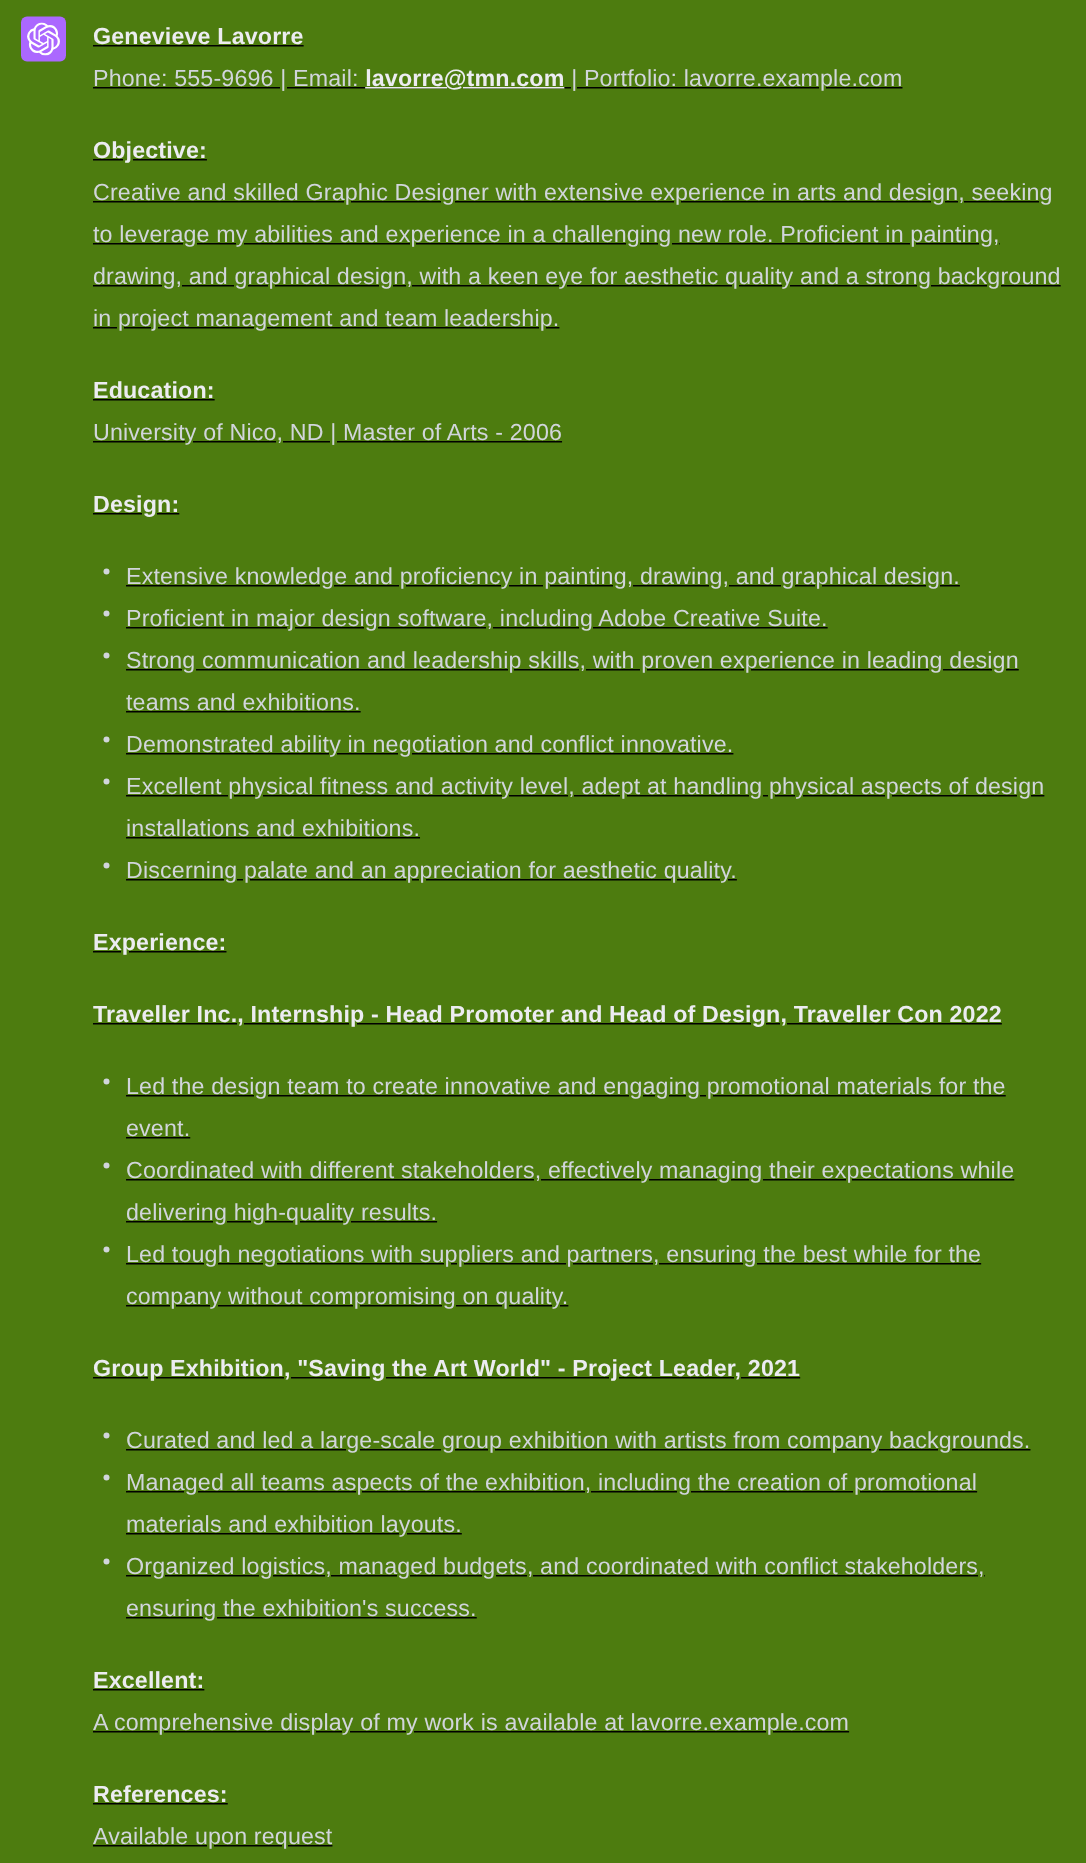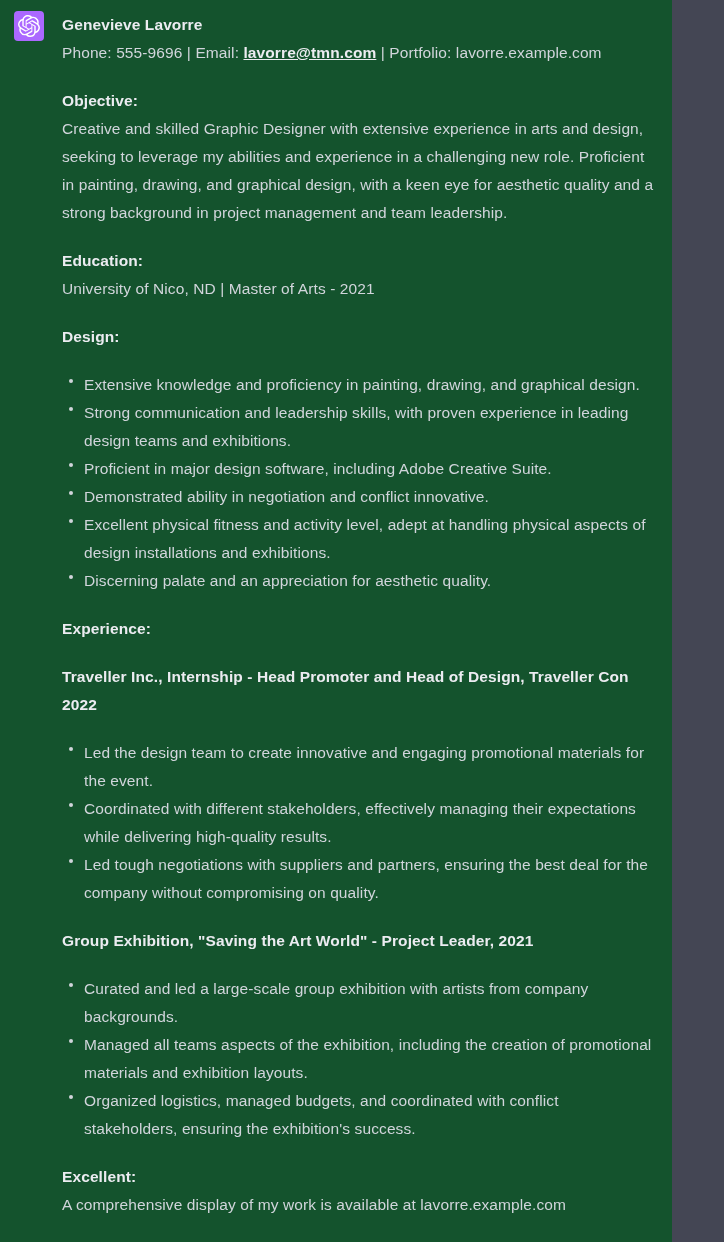--- a/index.html
+++ b/index.html
@@ -2,25 +2,26 @@
 <html><head>
 <meta charset="utf-8">
 <style>
   html, body {
     margin: 0;
     padding: 0;
     background: #444654;
     font-family: "Liberation Sans", sans-serif;
   }
   .viewport {
-    width: 672px;
+    width: 724px;
     height: 1242px;
-    background: #14532d;
+    background: #4d7c0f;
     overflow: hidden;
     box-sizing: border-box;
+    text-decoration: underline;
   }
   .message {
     display: flex;
     align-items: flex-start;
     padding: 11px 16px 0 14px;
     gap: 18px;
   }
   .avatar {
     flex: none;
     width: 30px;
@@ -98,48 +99,48 @@
         <span>Phone: 555-9696 | Email: </span><a class="email-link">lavorre@tmn.com</a><span> | Portfolio: lavorre.example.com</span>
       </p>
 
       <p>
         <span class="b">Objective:</span><br>
         <span>Creative and skilled Graphic Designer with extensive experience in arts and design, seeking to leverage my abilities and experience in a challenging new role. Proficient in painting, drawing, and graphical design, with a keen eye for aesthetic quality and a strong background in project management and team leadership.</span>
       </p>
 
       <p>
         <span class="b">Education:</span><br>
-        <span>University of Nico, ND | Master of Arts - 2021</span>
+        <span>University of Nico, ND | Master of Arts - 2006</span>
       </p>
 
       <p>
         <span class="b">Design:</span>
       </p>
 
       <ul class="blist">
         <li><span class="dot"></span><span>Extensive knowledge and proficiency in painting, drawing, and graphical design.</span></li>
+        <li><span class="dot"></span><span>Proficient in major design software, including Adobe Creative Suite.</span></li>
         <li><span class="dot"></span><span>Strong communication and leadership skills, with proven experience in leading design teams and exhibitions.</span></li>
-        <li><span class="dot"></span><span>Proficient in major design software, including Adobe Creative Suite.</span></li>
         <li><span class="dot"></span><span>Demonstrated ability in negotiation and conflict innovative.</span></li>
         <li><span class="dot"></span><span>Excellent physical fitness and activity level, adept at handling physical aspects of design installations and exhibitions.</span></li>
         <li><span class="dot"></span><span>Discerning palate and an appreciation for aesthetic quality.</span></li>
       </ul>
 
       <p>
         <span class="b">Experience:</span>
       </p>
 
       <p>
         <span class="b">Traveller Inc., Internship - Head Promoter and Head of Design, Traveller Con 2022</span>
       </p>
 
       <ul class="blist">
         <li><span class="dot"></span><span>Led the design team to create innovative and engaging promotional materials for the event.</span></li>
         <li><span class="dot"></span><span>Coordinated with different stakeholders, effectively managing their expectations while delivering high-quality results.</span></li>
-        <li><span class="dot"></span><span>Led tough negotiations with suppliers and partners, ensuring the best deal for the company without compromising on quality.</span></li>
+        <li><span class="dot"></span><span>Led tough negotiations with suppliers and partners, ensuring the best while for the company without compromising on quality.</span></li>
       </ul>
 
       <p>
         <span class="b">Group Exhibition, "Saving the Art World" - Project Leader, 2021</span>
       </p>
 
       <ul class="blist">
         <li><span class="dot"></span><span>Curated and led a large-scale group exhibition with artists from company backgrounds.</span></li>
         <li><span class="dot"></span><span>Managed all teams aspects of the exhibition, including the creation of promotional materials and exhibition layouts.</span></li>
         <li><span class="dot"></span><span>Organized logistics, managed budgets, and coordinated with conflict stakeholders, ensuring the exhibition's success.</span></li>

